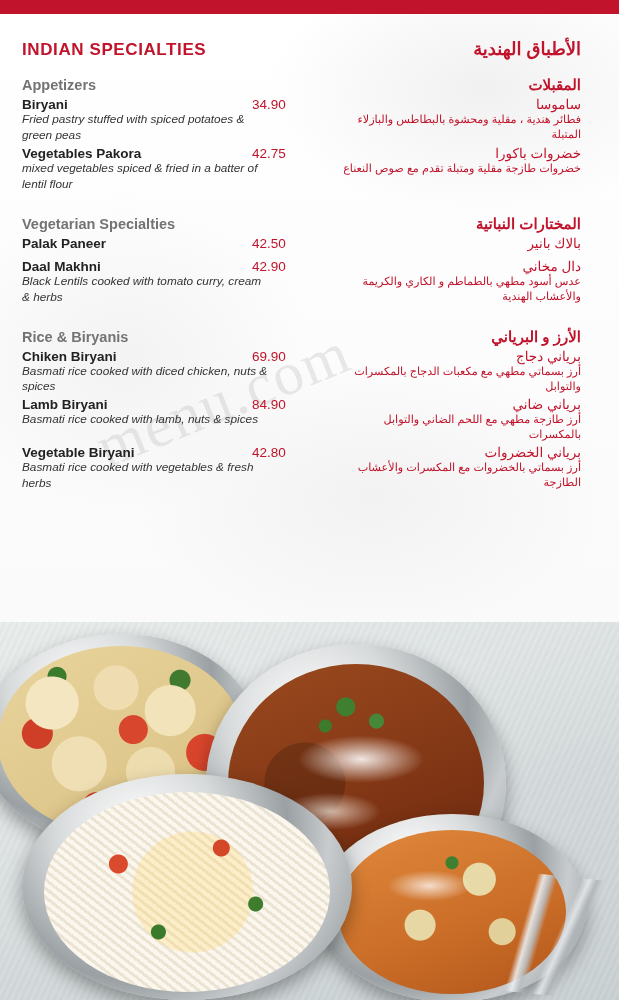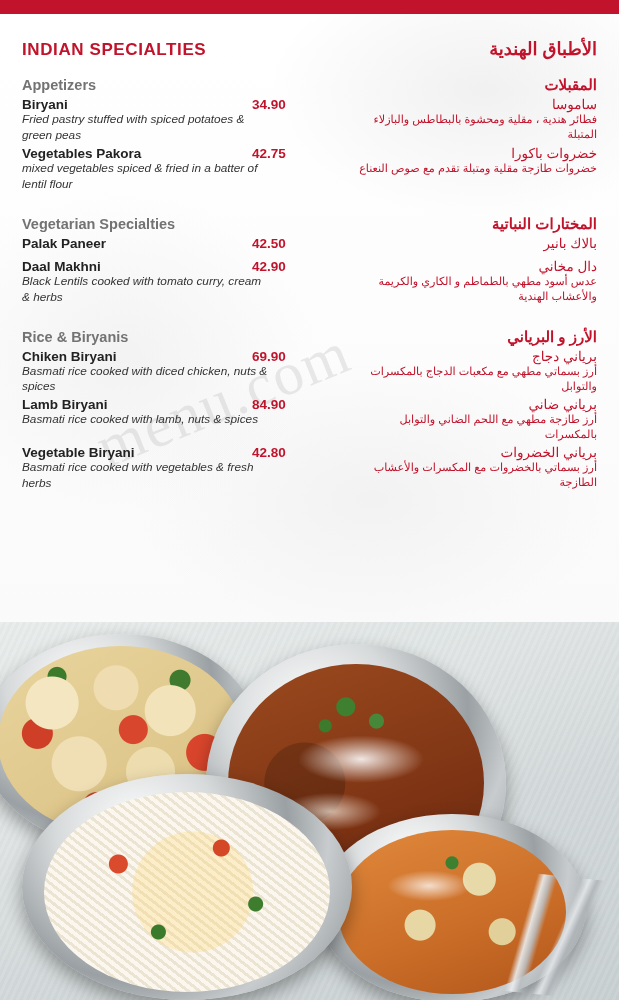--- a/index.html
+++ b/index.html
@@ -40,21 +40,21 @@
     color: rgba(160,160,160,0.22);
     font-size: 60px;
     font-family: "Liberation Serif", serif;
     transform: rotate(-22deg);
     letter-spacing: 2px;
     pointer-events: none;
     white-space: nowrap;
   }
   .content {
     position: absolute;
-    top: 14px; left: 0; right: 0;
+    top: 14px; left: 0; right: 16px;
     padding: 12px 22px 0 22px;
   }
   
   .menu-header {
     display: flex;
     align-items: baseline;
     justify-content: space-between;
     margin-bottom: 16px;
     padding-top: 12px;
   }
@@ -98,21 +98,21 @@
   }
   .item-name-en {
     color: #222222;
     font-size: 13.5px;
     font-weight: bold;
     width: 230px;
   }
   .item-price {
     color: #c1132b;
     font-size: 13.5px;
-    font-weight: bold;
+    font-weight: normal;
     width: 70px;
     text-align: left;
   }
   .item-name-ar {
     flex: 1;
     text-align: right;
     color: #c1132b;
     font-size: 13.5px;
     font-weight: normal;
     direction: rtl;

